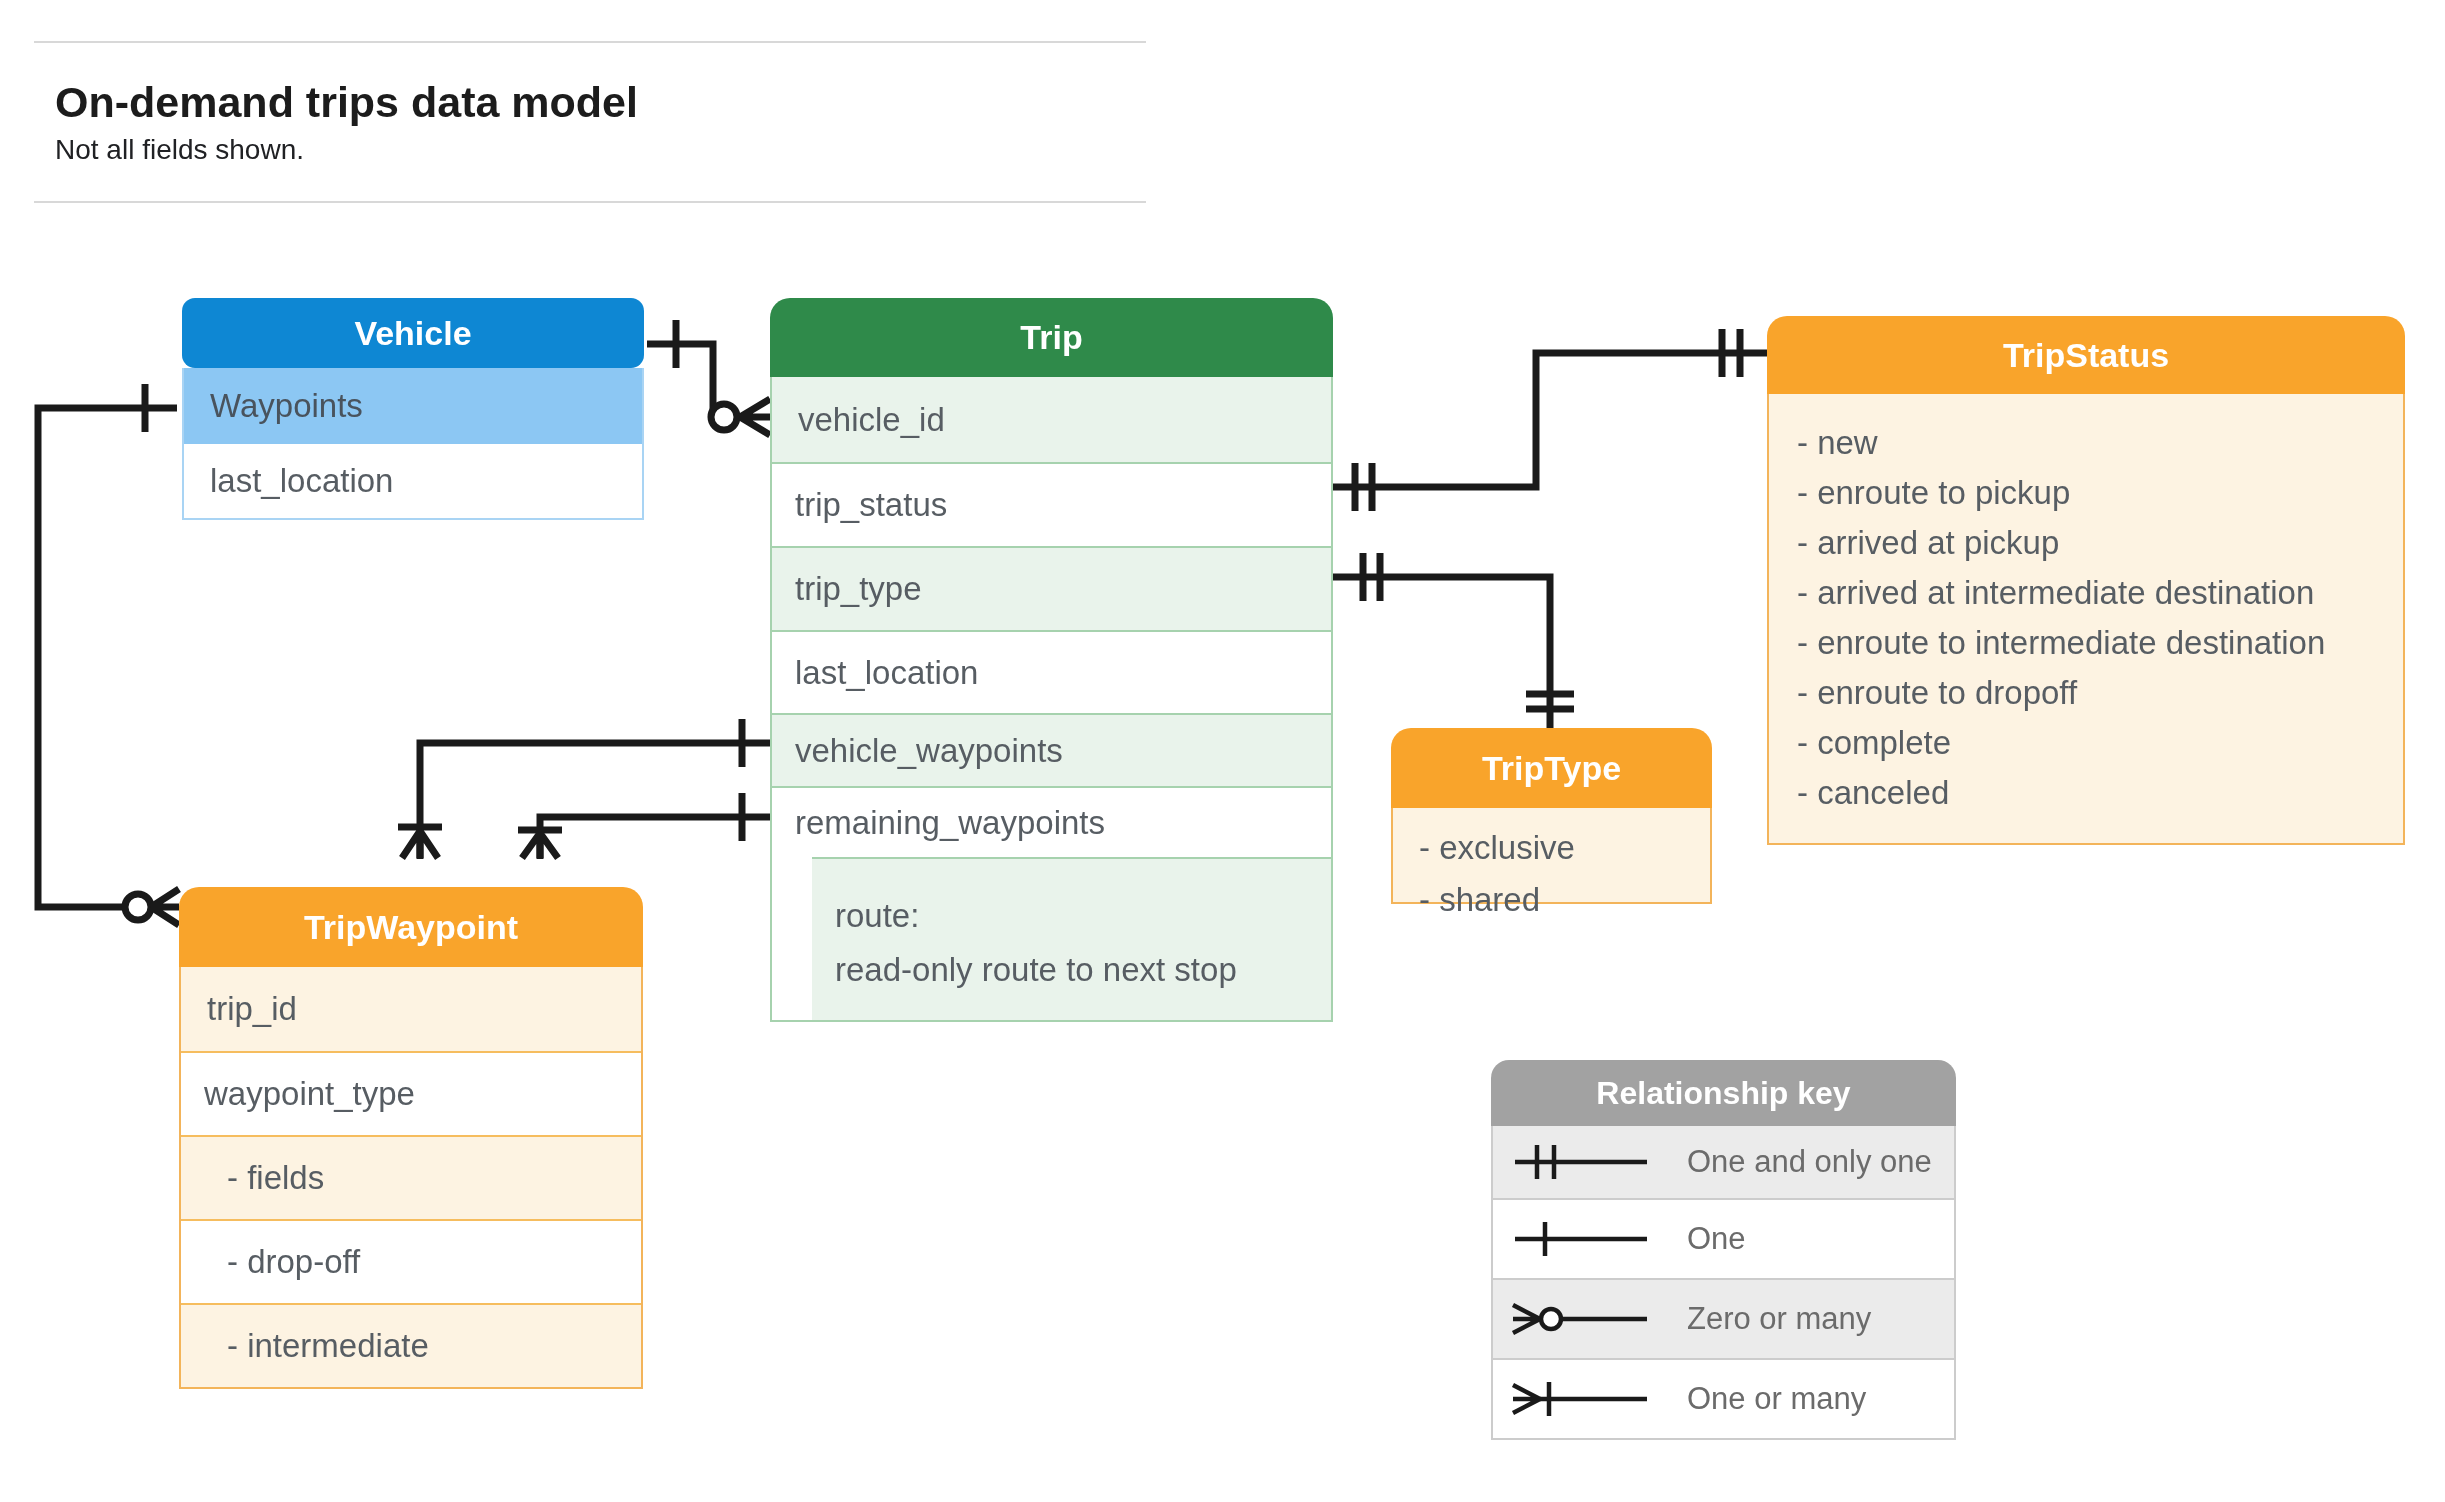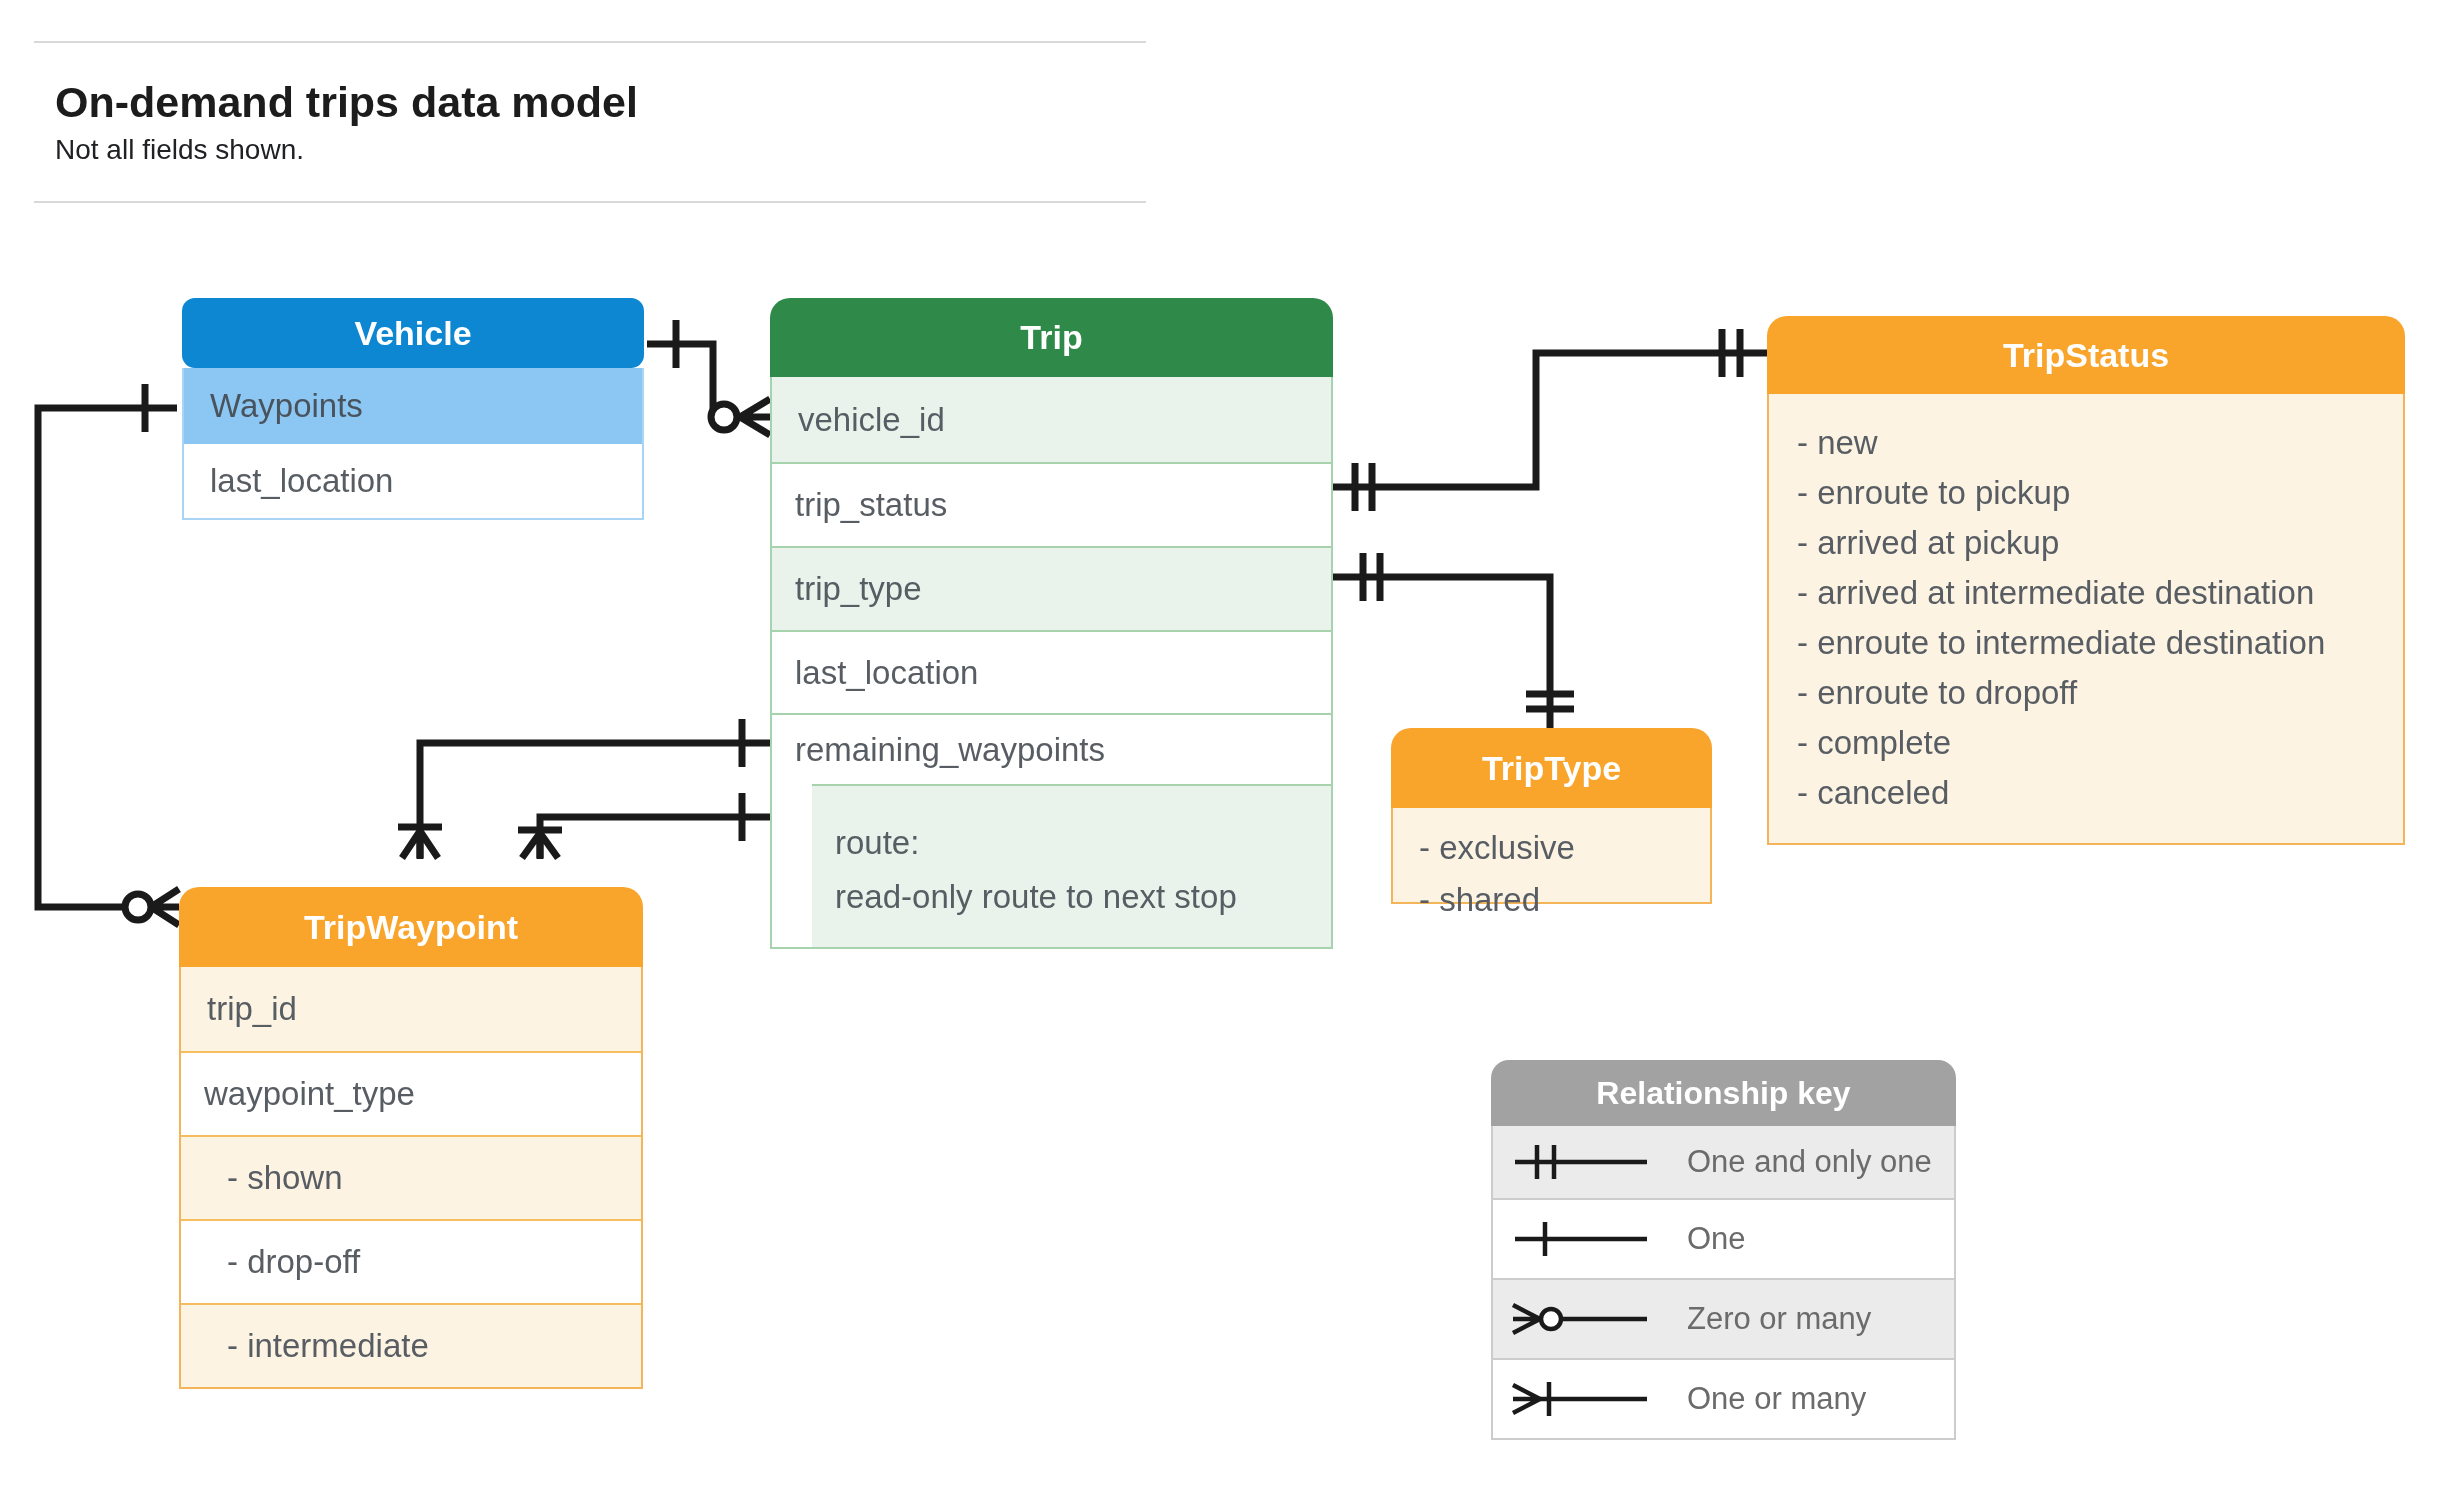--- a/index.html
+++ b/index.html
@@ -151,20 +151,23 @@
       </div>
       <div class="row rh84 sep">
         <span>trip_status</span>
       </div>
       <div class="row rh84 sep tint">
         <span>trip_type</span>
       </div>
       <div class="row rh83 sep">
         <span>last_location</span>
       </div>
+      <div class="row rh73 sep tint">
+        <span>vehicle_waypoints</span>
+      </div>
       <div class="row rh71 sep">
         <span>remaining_waypoints</span>
       </div>
       <div class="row route-row sep tint">
         <span>route:</span>
         <span>read-only route to next stop</span>
       </div>
     </div>
   </div>
 
@@ -193,21 +196,21 @@
   <div class="entity" id="tripwaypoint">
     <div class="ehdr">TripWaypoint</div>
     <div class="ebody">
       <div class="row tint">
         <span>trip_id</span>
       </div>
       <div class="row sep">
         <span>waypoint_type</span>
       </div>
       <div class="row sep tint indent">
-        <span>- shown</span>
+        <span>- fields</span>
       </div>
       <div class="row sep indent">
         <span>- drop-off</span>
       </div>
       <div class="row sep tint indent">
         <span>- intermediate</span>
       </div>
     </div>
   </div>
 

